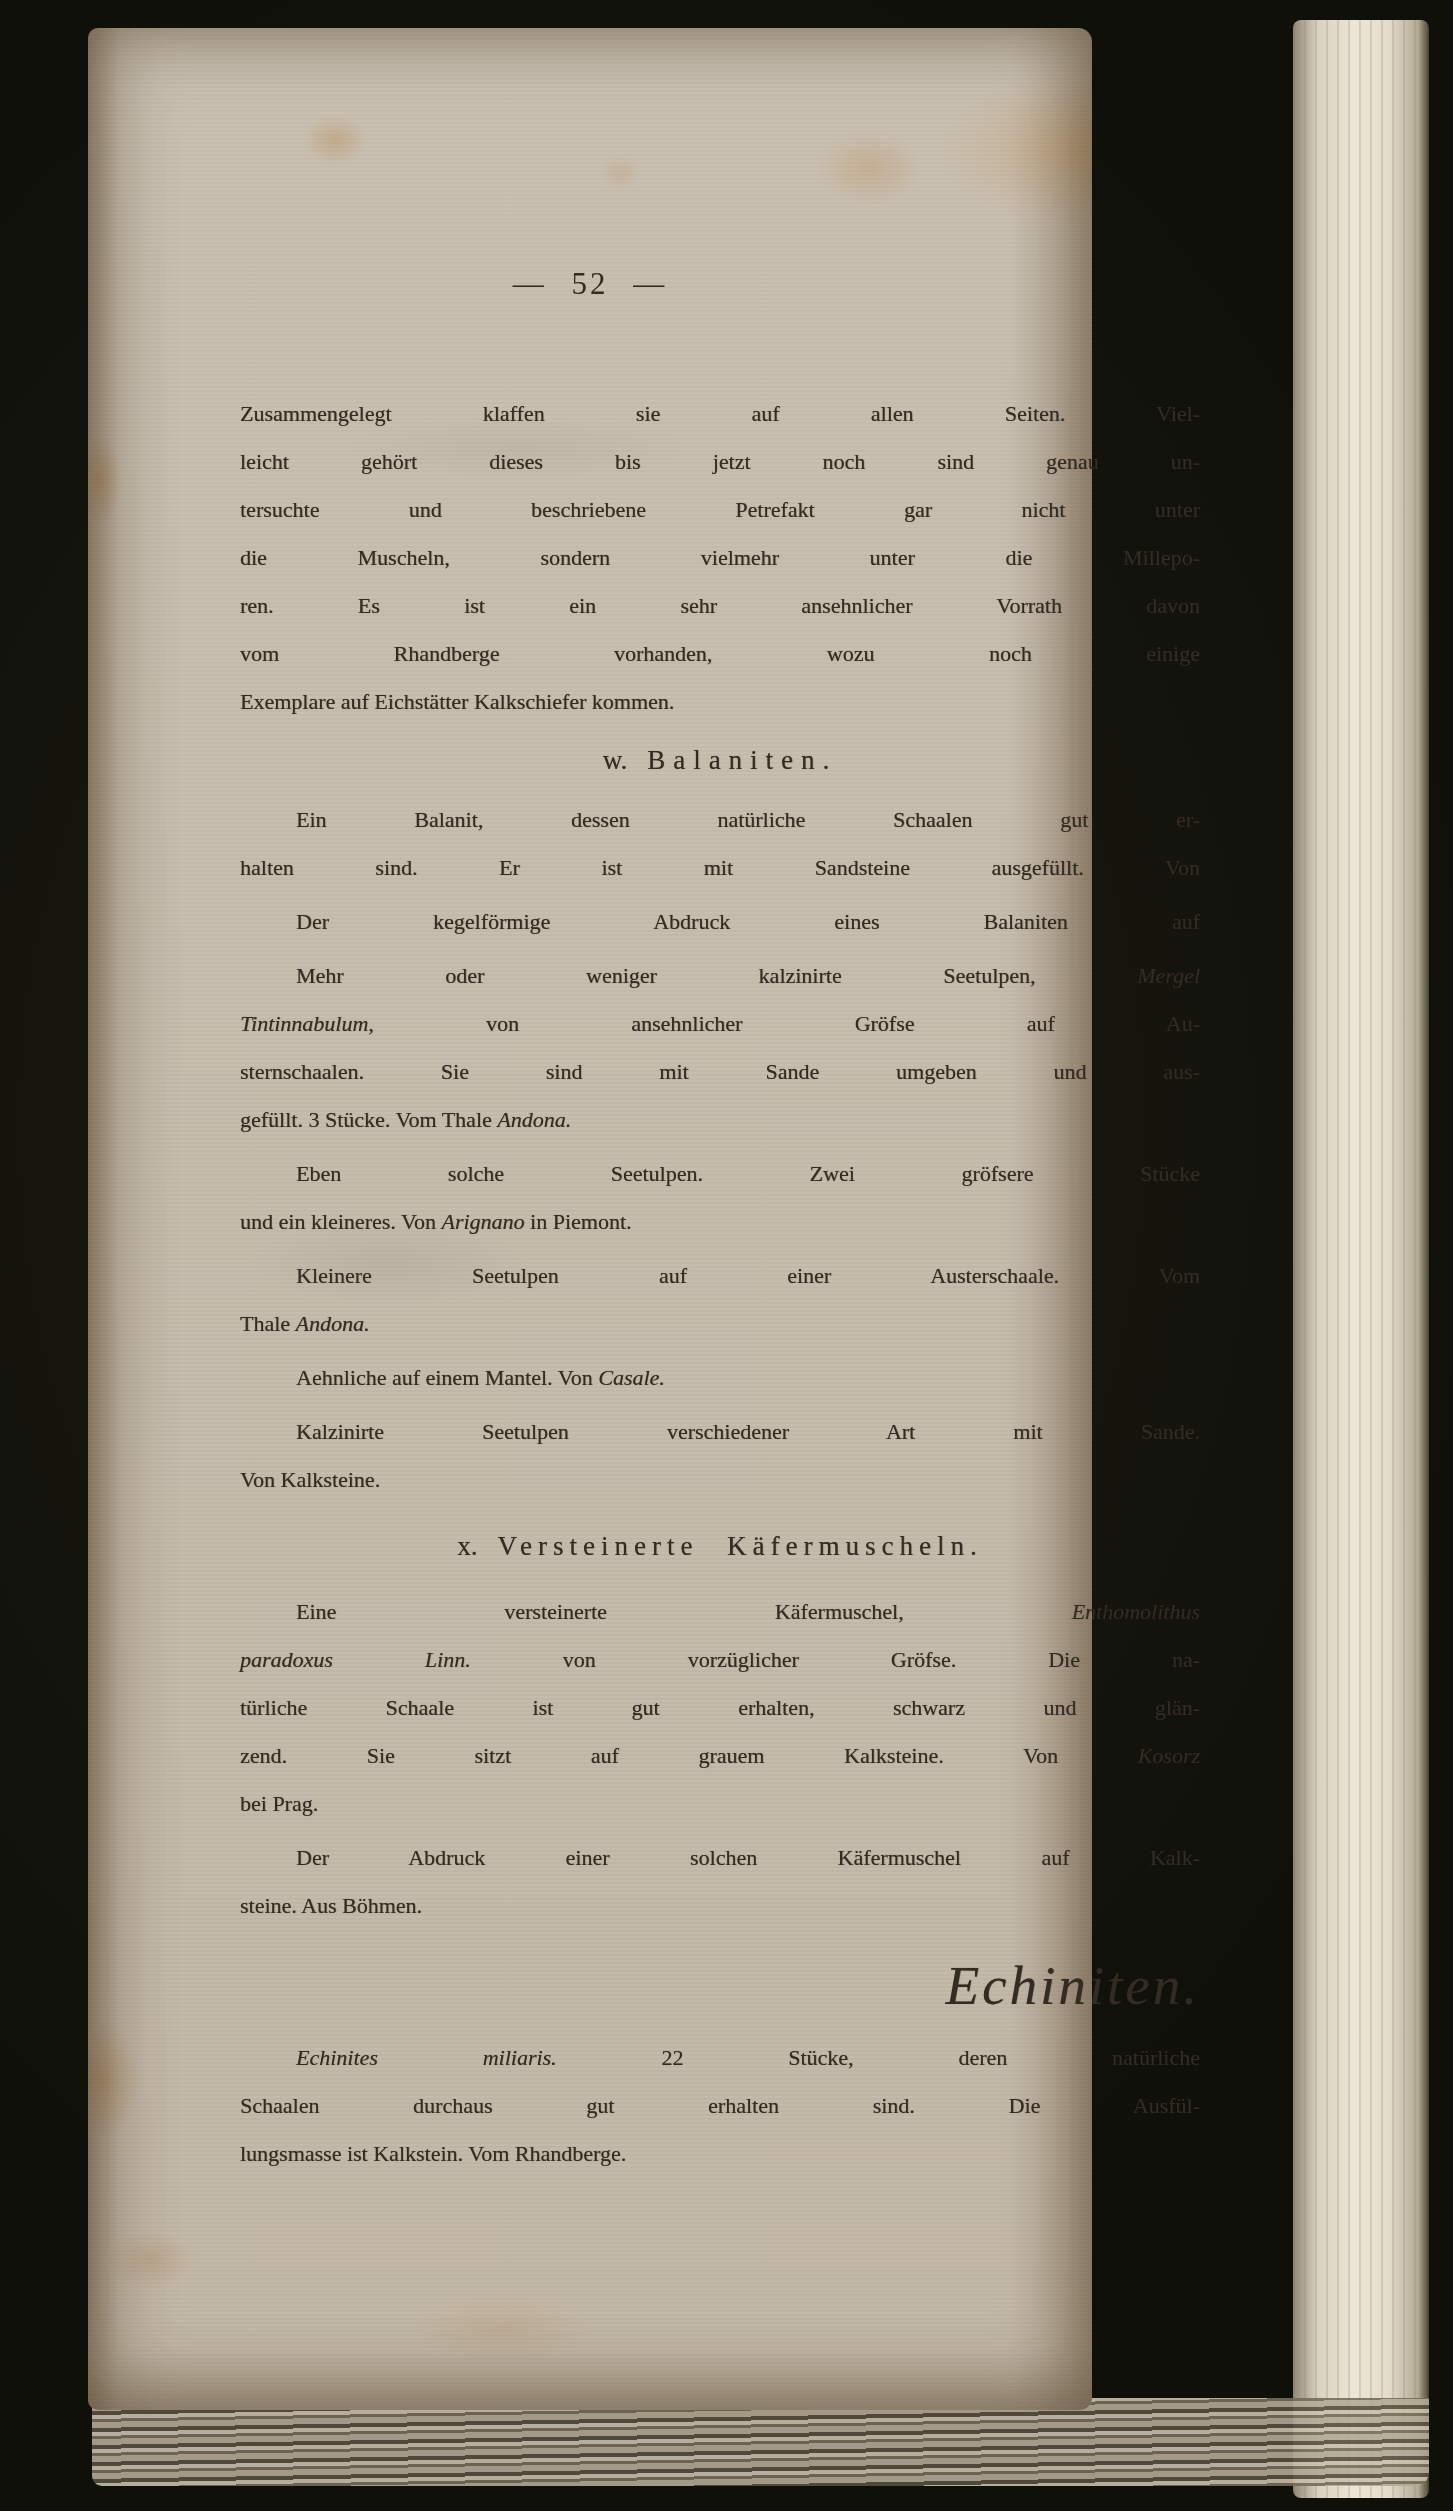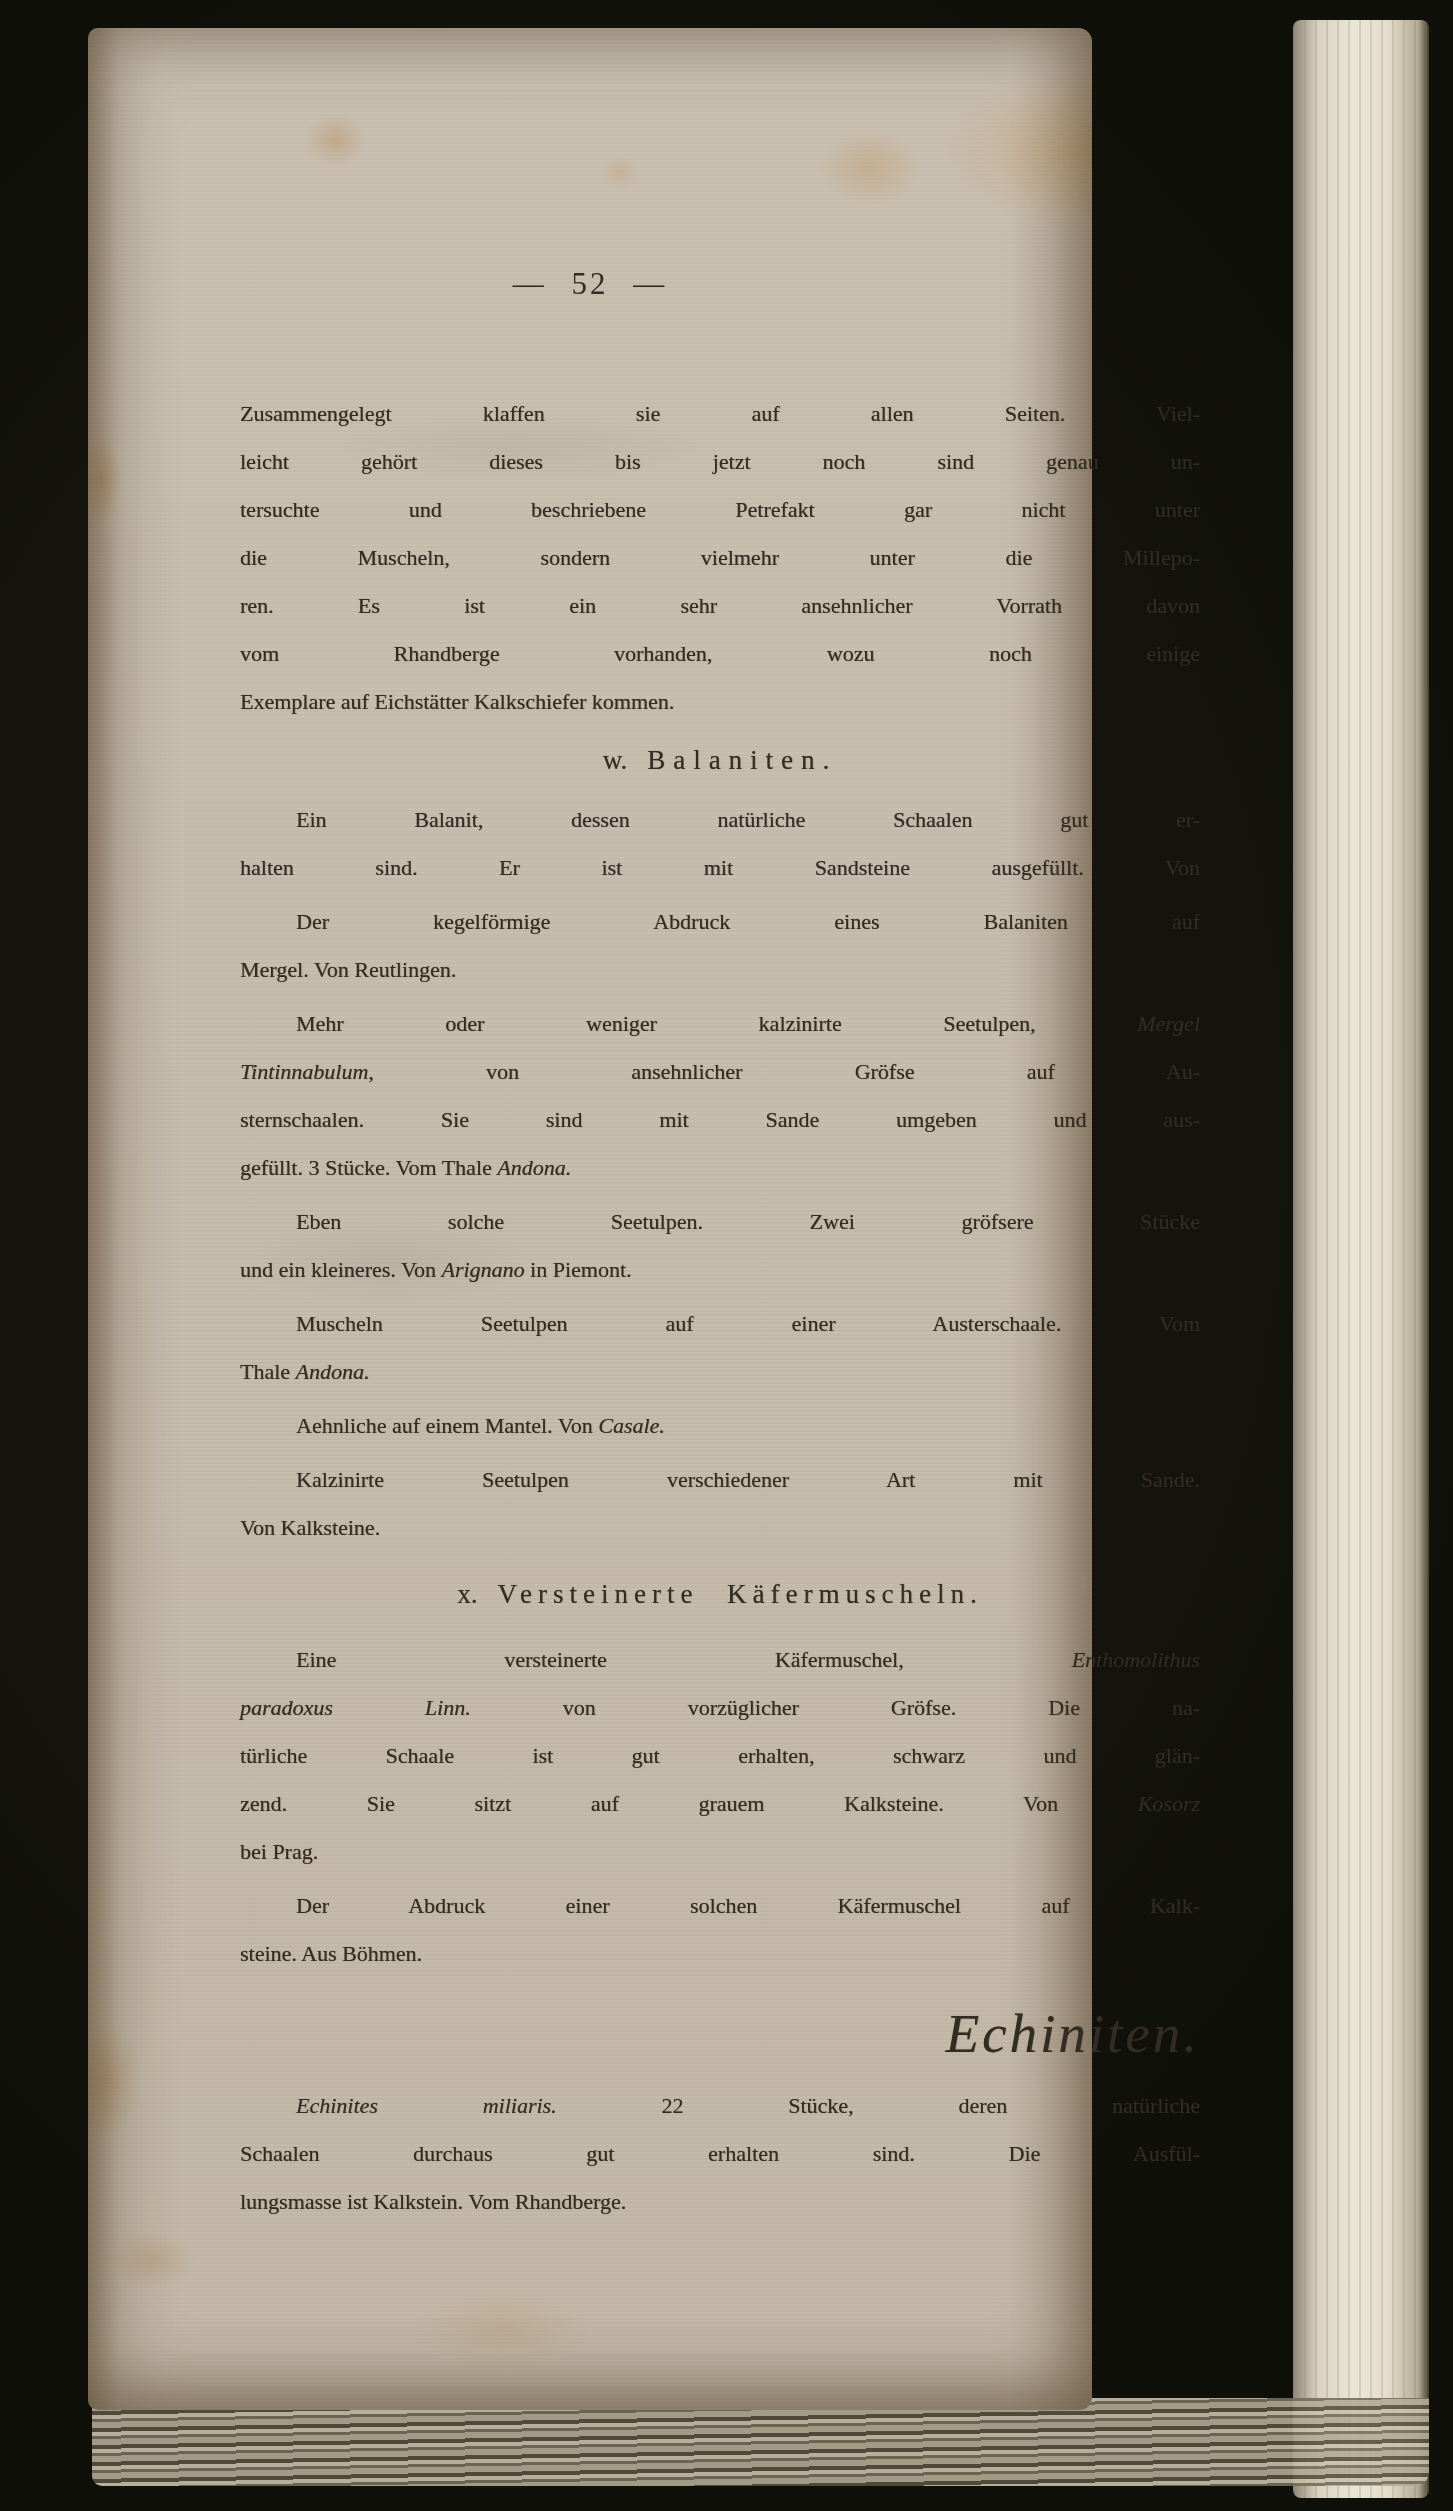--- a/index.html
+++ b/index.html
@@ -75,34 +75,33 @@
           <div class="line"><span>vom Rhandberge vorhanden, wozu noch einige</span></div>
           <div class="line last"><span>Exemplare auf Eichstätter Kalkschiefer kommen.</span></div>
         </div>
         <div class="heading"><span class="hp">w.</span><span class="hs">Balaniten.</span></div>
         <div class="para indent">
           <div class="line"><span>Ein Balanit, dessen natürliche Schaalen gut er-</span></div>
           <div class="line"><span>halten sind. Er ist mit Sandsteine ausgefüllt. Von</span></div>
         </div>
         <div class="para indent">
           <div class="line"><span>Der kegelförmige Abdruck eines Balaniten auf</span></div>
-          <div class="line last"><span>Mergel. Von Reutlingen.</span></div>
         </div>
         <div class="para indent">
           <div class="line"><span>Mehr oder weniger kalzinirte Seetulpen, </span><span class="it">Mergel</span></div>
           <div class="line"><span class="it">Tintinnabulum</span><span>, von ansehnlicher Gröfse auf Au-</span></div>
           <div class="line"><span>sternschaalen. Sie sind mit Sande umgeben und aus-</span></div>
           <div class="line last"><span>gefüllt. 3 Stücke. Vom Thale </span><span class="it">Andona.</span></div>
         </div>
         <div class="para indent">
           <div class="line"><span>Eben solche Seetulpen. Zwei gröfsere Stücke</span></div>
           <div class="line last"><span>und ein kleineres. Von </span><span class="it">Arignano</span><span> in Piemont.</span></div>
         </div>
         <div class="para indent">
-          <div class="line"><span>Muscheln Seetulpen auf einer Austerschaale. Vom</span></div>
+          <div class="line"><span>Kleinere Seetulpen auf einer Austerschaale. Vom</span></div>
           <div class="line last"><span>Thale </span><span class="it">Andona.</span></div>
         </div>
         <div class="para indent">
           <div class="line last"><span>Aehnliche auf einem Mantel. Von </span><span class="it">Casale.</span></div>
         </div>
         <div class="para indent">
           <div class="line"><span>Kalzinirte Seetulpen verschiedener Art mit Sande.</span></div>
           <div class="line last"><span>Von Kalksteine.</span></div>
         </div>
         <div class="heading h2"><span class="hp">x.</span><span class="hs">Versteinerte Käfermuscheln.</span></div>

